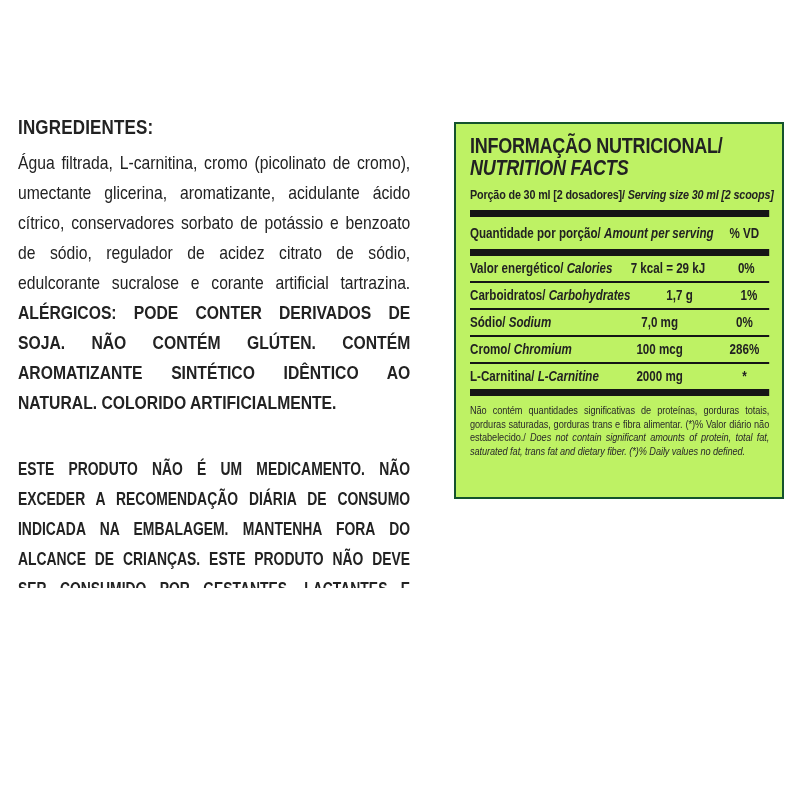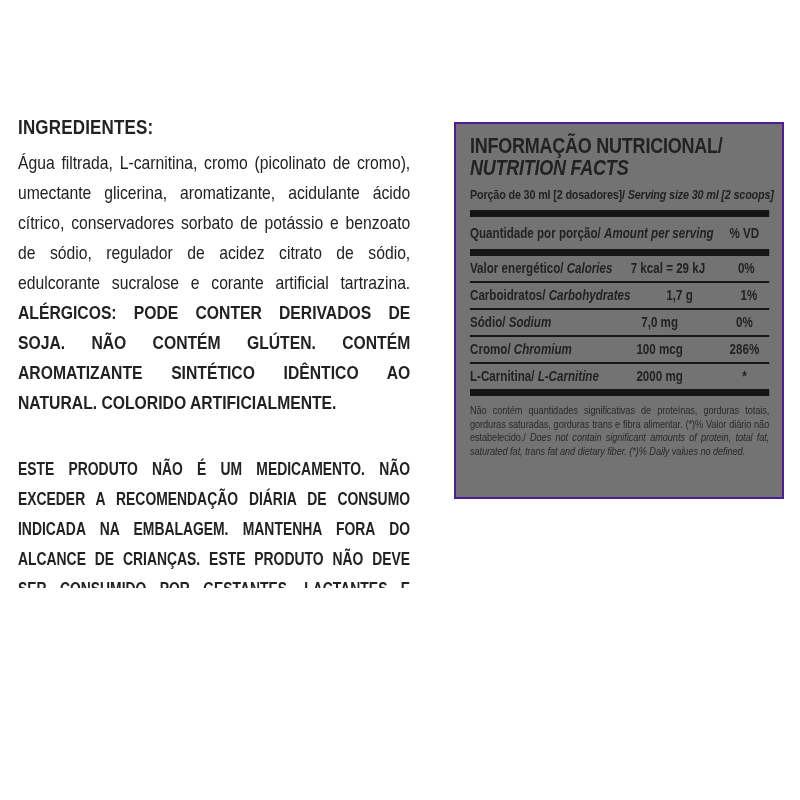--- a/index.html
+++ b/index.html
@@ -27,22 +27,22 @@
   .warn-para {
     margin: 36px 0 0 0; text-align: justify; hyphens: none;
     font-weight: bold; font-size: 18.5px; line-height: 30px;
     width: 522px; transform: scaleX(0.751); transform-origin: left top;
   }
 
   
   .nft {
     position: absolute; left: 454px; top: 122px;
     width: 330px; height: 377px;
-    border: 2px solid #4c1d95; box-sizing: border-box;
-    background: #737373; overflow: hidden;
+    border: 2px solid #14532d; box-sizing: border-box;
+    background: #bef264; overflow: hidden;
   }
   .nft-inner {
     width: 374px; margin-left: 14px; padding-top: 11px;
     transform: scaleX(0.80); transform-origin: left top;
   }
   .nft-title {
     font-size: 22.5px; line-height: 22px; font-weight: bold;
     margin: 0; letter-spacing: -0.3px; white-space: nowrap;
   }
   .nft-title.italic { font-style: italic; }

